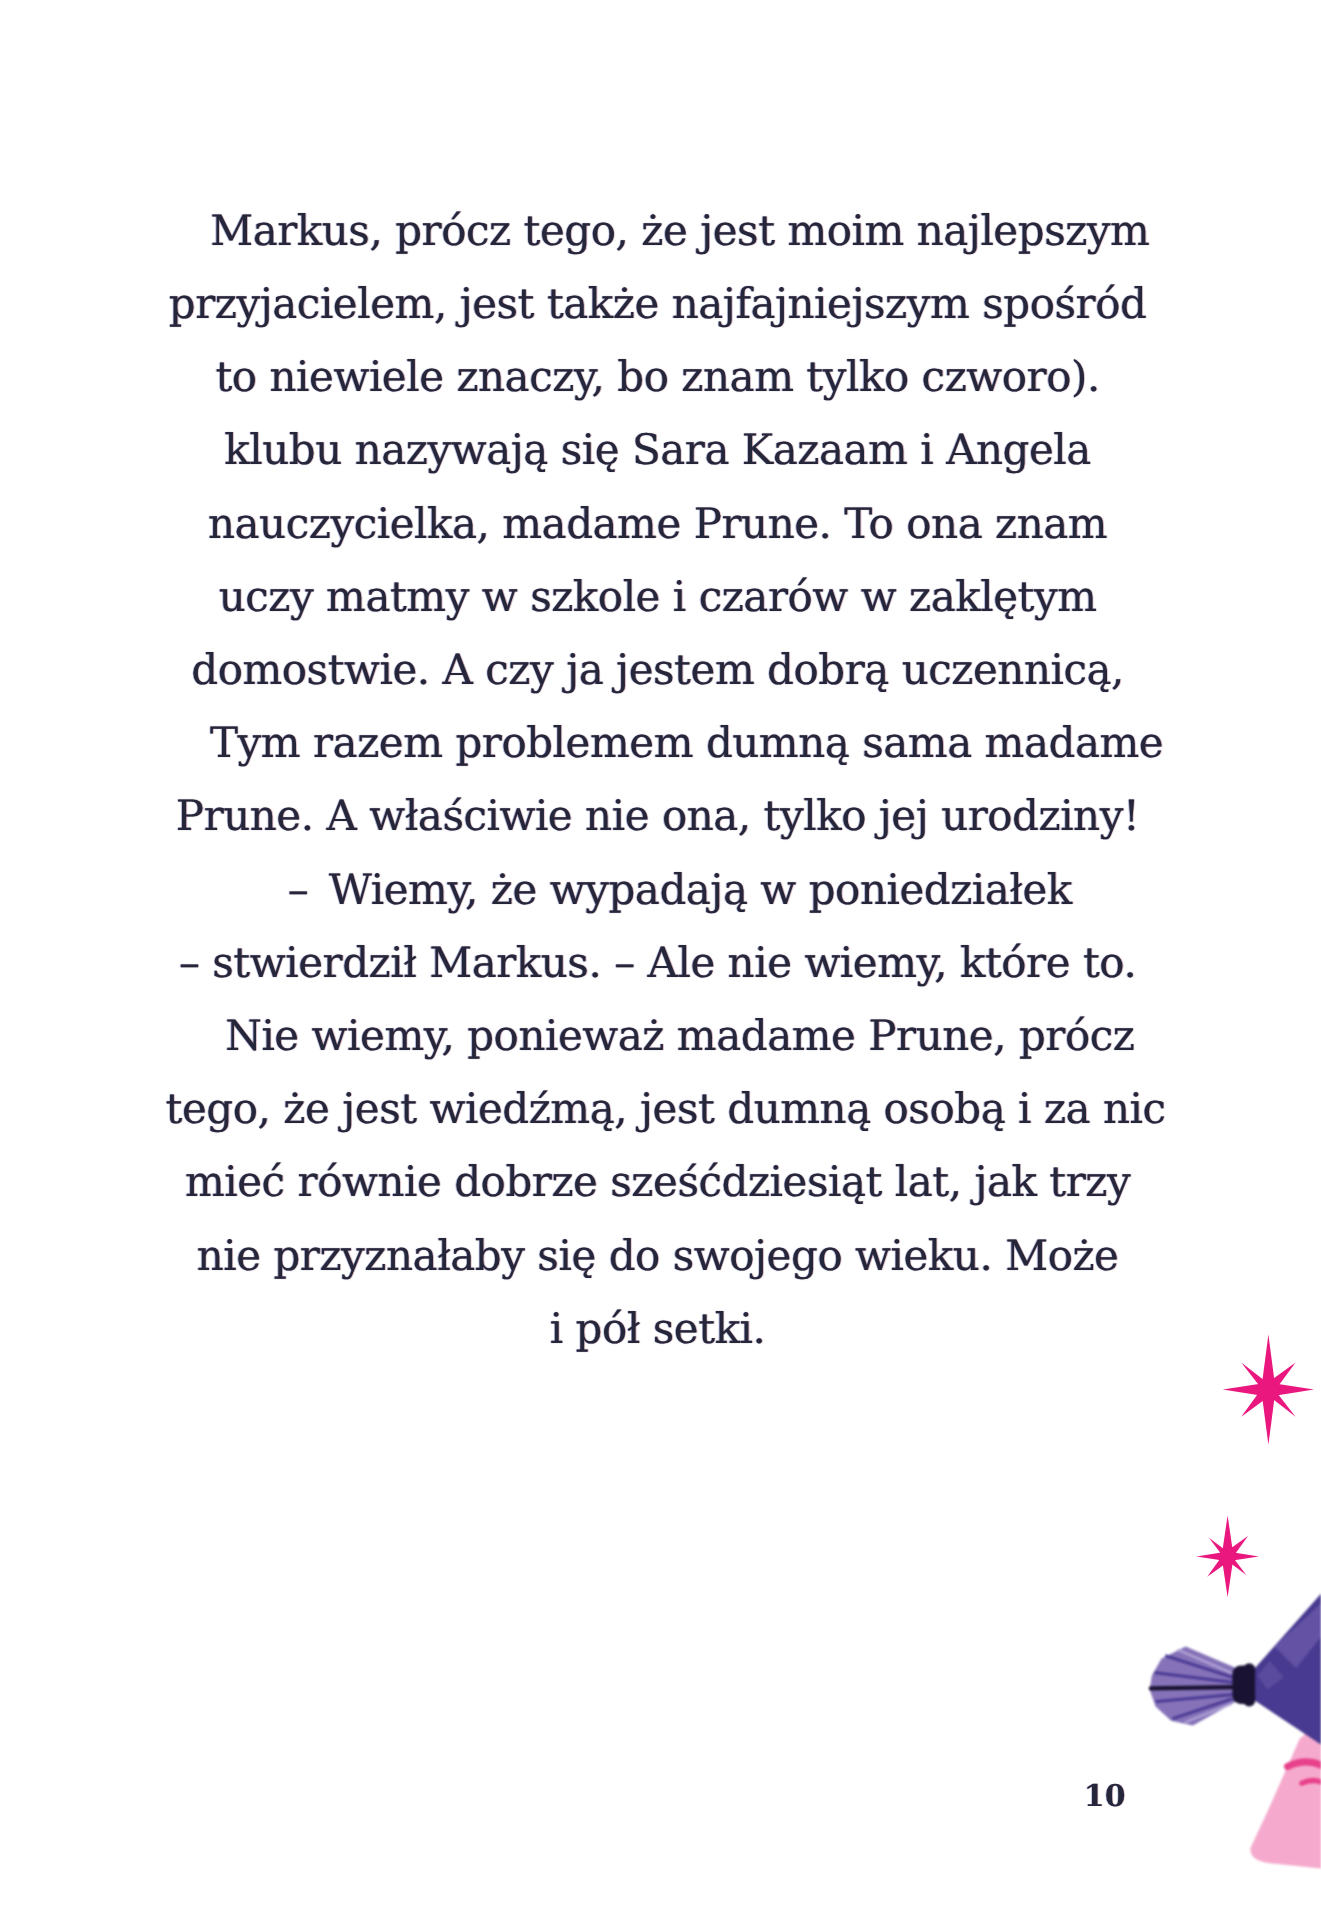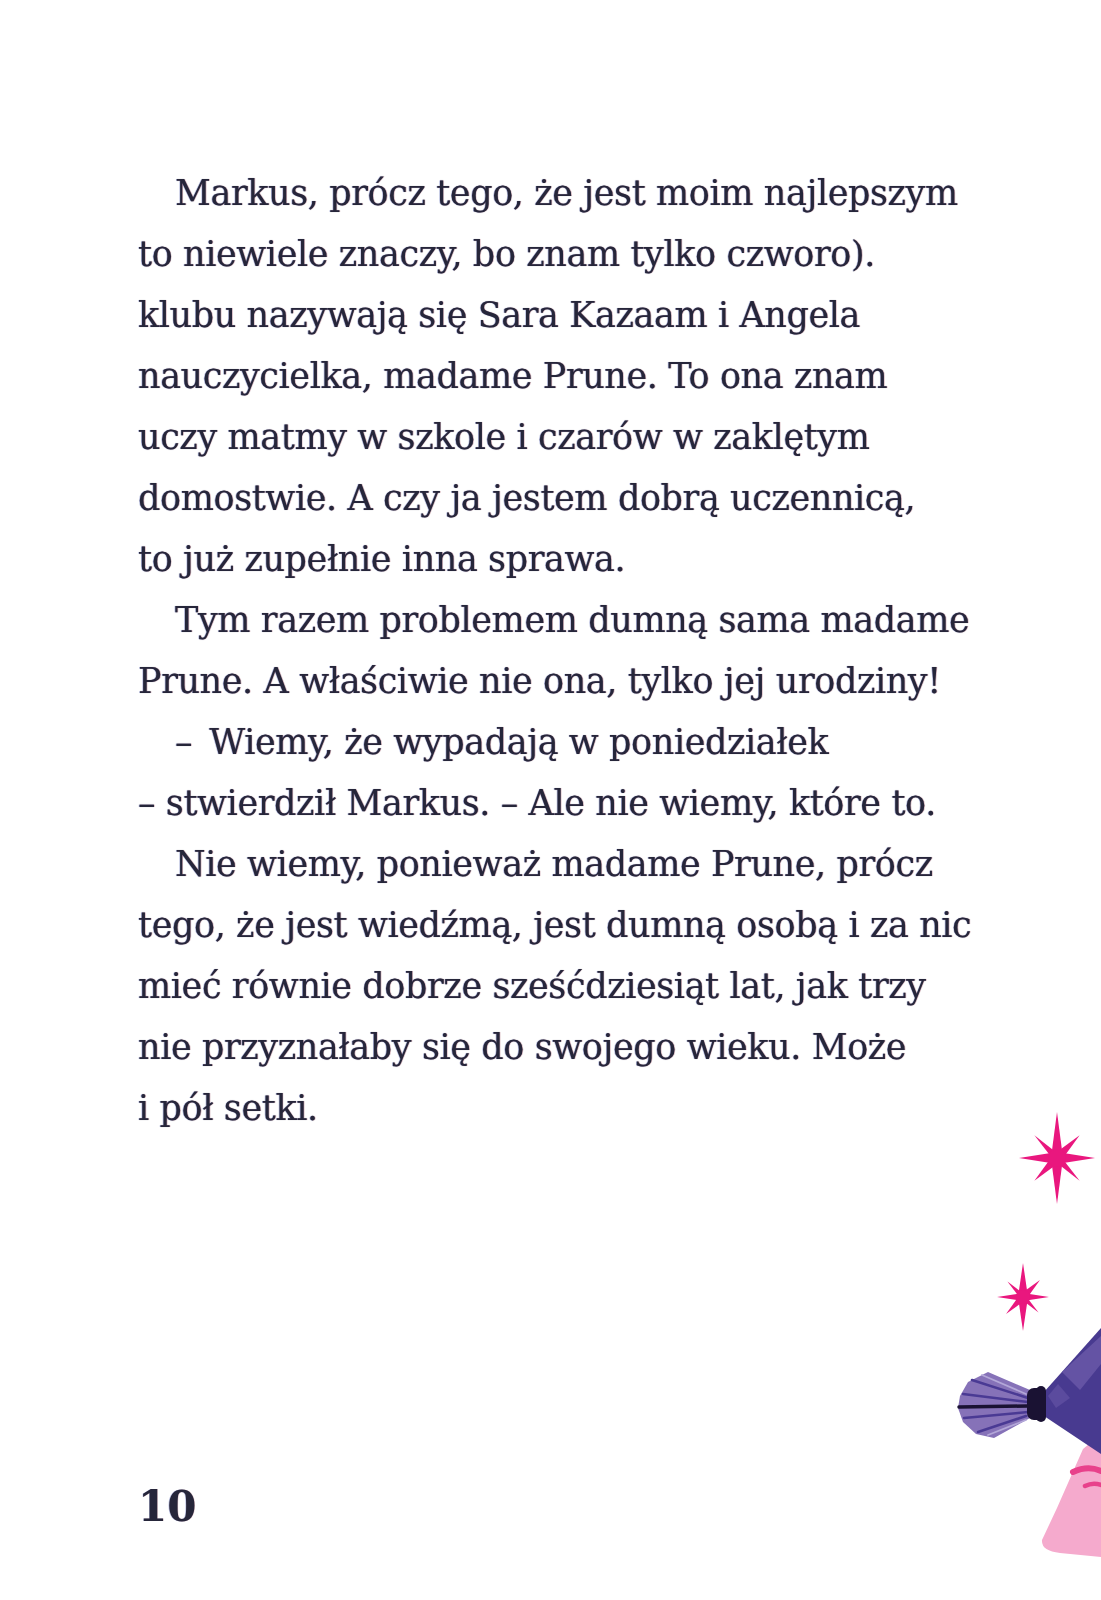--- a/index.html
+++ b/index.html
@@ -25,53 +25,54 @@
   }
   .text-block{
     position:absolute;
     left:138px;top:163px;
     width:820px;
     color:var(--color-text);
     font-size:35px;
     letter-spacing:-0.4px;
     
     text-shadow:0.7px 0 0 rgba(150,40,60,.28), -0.7px 0 0 rgba(40,60,170,.30), 0 0 1px rgba(38,38,58,.45);
+    text-align:center;
   }
   .line{
     height:61px;
     line-height:61px;
     white-space:nowrap;
   }
   .line.indent{padding-left:37px;}
   .page-number{
     position:absolute;
     left:138px;top:1482px;
     width:800px;
-    text-align:left;
-    font-size:42px;
+    text-align:right;
+    font-size:25px;
     font-weight:bold;
     color:var(--color-text);
     text-shadow:0.6px 0 0 rgba(150,40,60,.28), -0.6px 0 0 rgba(40,60,170,.30);
   }
   .sparkle{position:absolute;filter:blur(0.6px);}
   .sparkle-large{left:1012px;top:1110px;}
   .sparkle-small{left:988px;top:1260px;}
   .witch{position:absolute;left:930px;top:1320px;filter:blur(0.7px);}
 </style>
 </head>
 <body>
 
 <main class="text-block">
   <div class="line indent">Markus, prócz tego, że jest moim najlepszym</div>
+  <div class="line">przyjacielem, jest także najfajniejszym spośród</div>
   <div class="line">to niewiele znaczy, bo znam tylko czworo).</div>
   <div class="line">klubu nazywają się Sara Kazaam i Angela</div>
   <div class="line">nauczycielka, madame Prune. To ona znam</div>
   <div class="line">uczy matmy w szkole i czarów w zaklętym</div>
   <div class="line">domostwie. A czy ja jestem dobrą uczennicą,</div>
-  <div class="line">to już zupełnie inna sprawa.</div>
   <div class="line indent">Tym razem problemem dumną sama madame</div>
   <div class="line">Prune. A właściwie nie ona, tylko jej urodziny!</div>
   <div class="line indent">– Wiemy, że wypadają w poniedziałek</div>
   <div class="line">– stwierdził Markus. – Ale nie wiemy, które to.</div>
   <div class="line indent">Nie wiemy, ponieważ madame Prune, prócz</div>
   <div class="line">tego, że jest wiedźmą, jest dumną osobą i za nic</div>
   <div class="line">mieć równie dobrze sześćdziesiąt lat, jak trzy</div>
   <div class="line">nie przyznałaby się do swojego wieku. Może</div>
   <div class="line">i pół setki.</div>
 </main>

